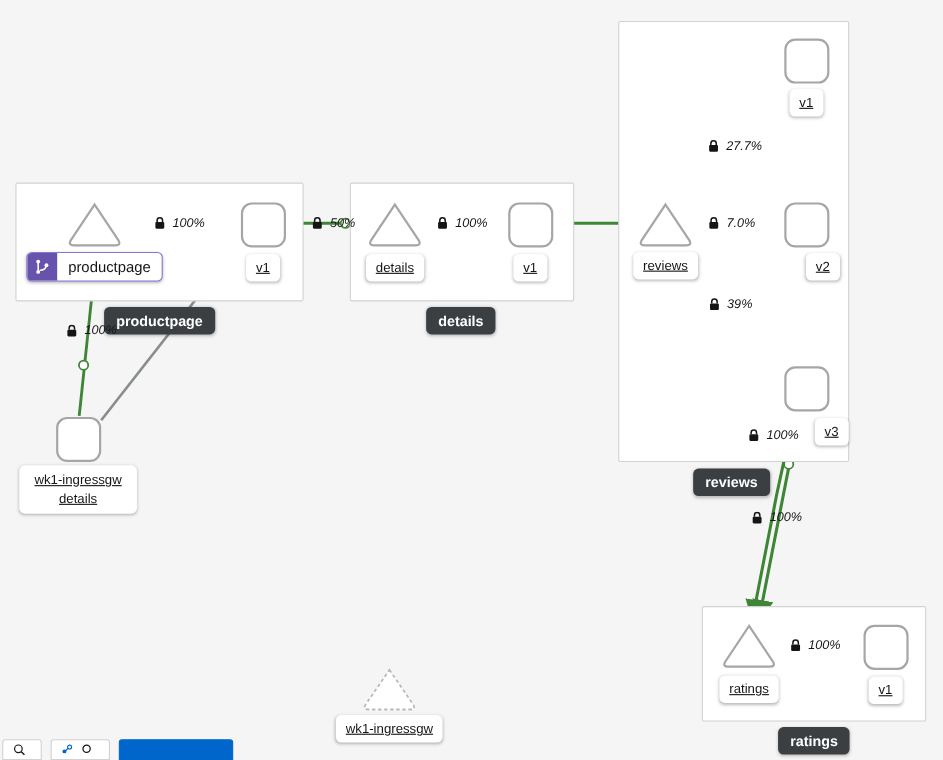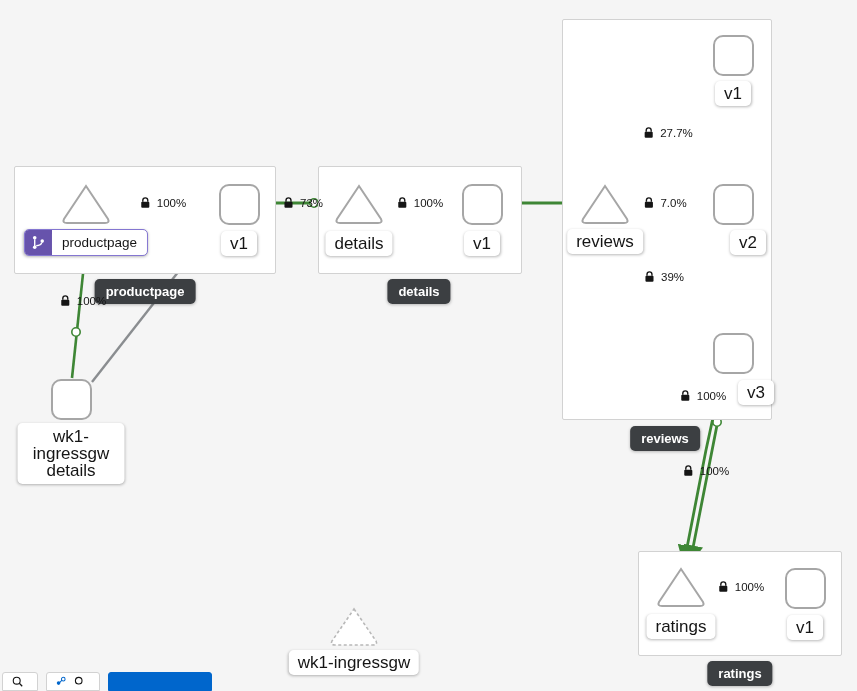--- a/index.html
+++ b/index.html
@@ -28,26 +28,27 @@
     border-radius: 2px;
   }
 
   
   .node-label {
     position: absolute;
     background: #ffffff;
     border-radius: 5px;
     box-shadow: 0 1px 3px rgba(0,0,0,0.28);
     color: #151515;
-    font-size: 17px;
+    font-size: 12px;
     line-height: 15px;
     padding: 5px 9px;
     white-space: nowrap;
     text-align: center;
     transform: translateX(-50%);
+    text-decoration: underline;
   }
   .node-label.two-line { white-space: normal; line-height: 17px; }
 
   
   .vs-label-wrap {
     position: absolute;
     display: flex;
     align-items: stretch;
     border-radius: 5px;
     box-shadow: 0 1px 3px rgba(0,0,0,0.28);
@@ -88,20 +89,21 @@
   
   .edge-label {
     position: absolute;
     display: flex;
     align-items: center;
     gap: 6px;
     font-size: 11.5px;
     color: #151515;
     white-space: nowrap;
     transform: translate(-50%, -50%);
+    font-style: italic;
   }
   .edge-label .pct { letter-spacing: 0px; }
   .lock-icon { display: block; }
 
   
   #toolbar {
     position: absolute;
     left: 0; bottom: 0;
     height: 19px;
     display: flex;
@@ -318,21 +320,21 @@
       <rect x="1.6" y="5.2" width="8.8" height="6.6" rx="1.1" fill="#151515"></rect>
     </svg>
     <span class="pct">100%</span>
   </div>
 
   <div class="edge-label" style="left:303px; top:203px;">
     <svg class="lock-icon" width="11" height="12" viewBox="0 0 12 13">
       <path d="M3.3 5.2 V3.6 a2.7 2.7 0 0 1 5.4 0 V5.2" stroke="#151515" stroke-width="1.5" fill="none"></path>
       <rect x="1.6" y="5.2" width="8.8" height="6.6" rx="1.1" fill="#151515"></rect>
     </svg>
-    <span class="pct">73%</span>
+    <span class="pct">50%</span>
   </div>
 
   <div class="edge-label" style="left:420px; top:203px;">
     <svg class="lock-icon" width="11" height="12" viewBox="0 0 12 13">
       <path d="M3.3 5.2 V3.6 a2.7 2.7 0 0 1 5.4 0 V5.2" stroke="#151515" stroke-width="1.5" fill="none"></path>
       <rect x="1.6" y="5.2" width="8.8" height="6.6" rx="1.1" fill="#151515"></rect>
     </svg>
     <span class="pct">100%</span>
   </div>
 

